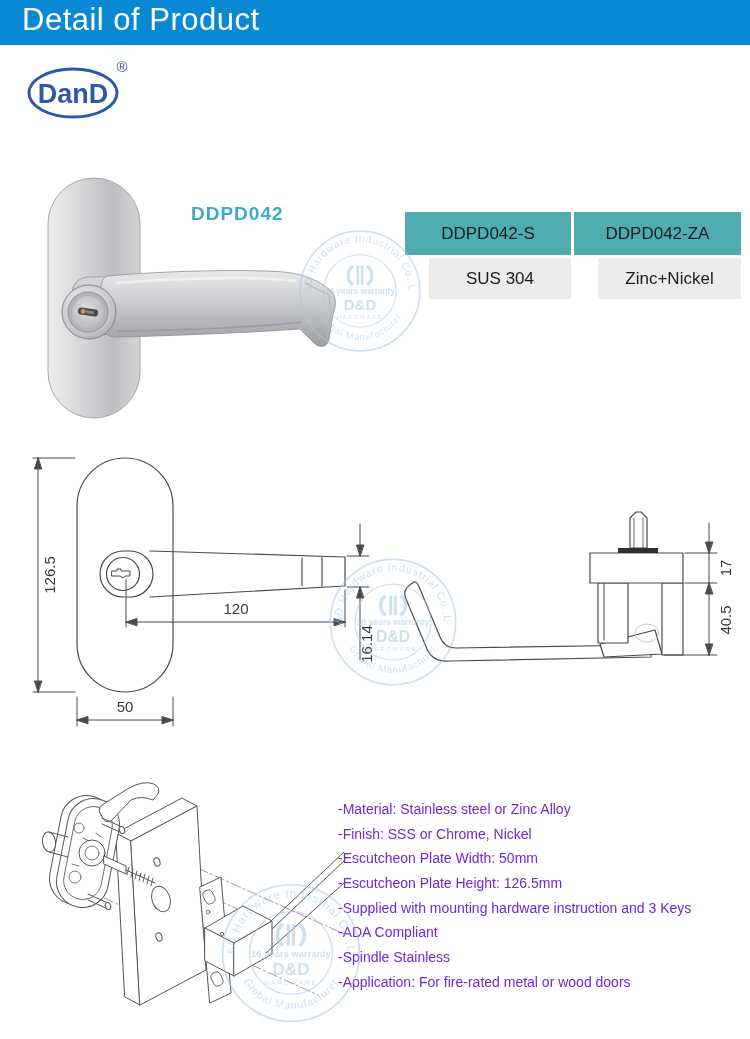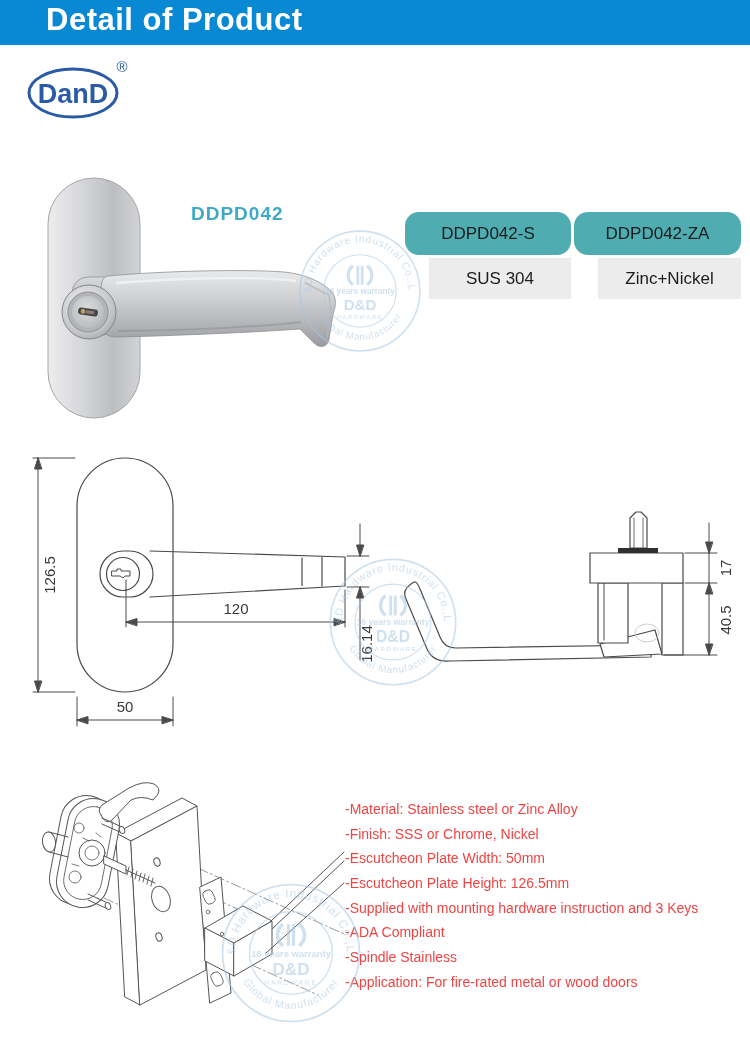--- a/index.html
+++ b/index.html
@@ -1,35 +1,35 @@
 <!DOCTYPE html>
 <html style="--banner-blue: #0989d3; --logo-blue: #2b5ba6; --model-teal: #3fa9c6; --table-header-teal: #4fadb2; --table-cell-gray: #ececec; --drawing-line: #4a4a4a; --watermark-blue: #a9c7e3;"><head>
 <meta charset="utf-8">
 <style>
   html,body{margin:0;padding:0;background:#fff;}
   #page{position:relative;width:750px;height:1039px;background:#fff;overflow:hidden;
         font-family:"Liberation Sans",sans-serif;}
   
   .banner{position:absolute;left:0;top:0;width:750px;height:45px;background:var(--banner-blue,#0989d3);}
-  .banner-title{position:absolute;left:46px;top:2px;font-size:31px;font-weight:bold;color:#fff;letter-spacing:.5px;}
+  .banner-title{position:absolute;left:22px;top:2px;font-size:31px;font-weight:normal;color:#fff;letter-spacing:.5px;}
   
   .logo{position:absolute;left:25px;top:56px;width:112px;height:64px;}
   
   .model-label{position:absolute;left:191px;top:203px;font-size:19px;font-weight:bold;
                color:var(--model-teal,#3fa9c6);letter-spacing:1px;}
   
   .vtable{position:absolute;left:405px;top:212px;width:339px;display:grid;
           grid-template-columns:166px 167px;grid-column-gap:3px;grid-row-gap:3px;}
   .vtable .hd{background:var(--table-header-teal,#4fadb2);height:43px;display:flex;align-items:center;justify-content:center;
-              font-size:17px;color:#1c1c1c;border-radius:14px;}
+              font-size:17px;color:#1c1c1c;}
   .vtable .cl{background:var(--table-cell-gray,#ececec);height:41px;display:flex;align-items:center;justify-content:center;
               font-size:17px;color:#1c1c1c;margin-left:24px;}
   
   .specs{position:absolute;left:338px;top:799px;width:405px;}
-  .spec-item{font-size:14px;color:#ef4444;height:24.7px;line-height:20px;white-space:nowrap;margin-left:7px;}
+  .spec-item{font-size:14px;color:#6d28d9;height:24.7px;line-height:20px;white-space:nowrap;}
   
   .abs{position:absolute;}
   svg text{font-family:"Liberation Sans",sans-serif;}
   .dimtxt{font-size:15px;fill:#3a3a3a;}
   .wm{opacity:.55;pointer-events:none;}
   .wm text{fill:var(--watermark-blue,#a9c7e3);}
   .wm .ring{stroke:var(--watermark-blue,#a9c7e3);fill:none;}
 </style>
 </head>
 <body>

